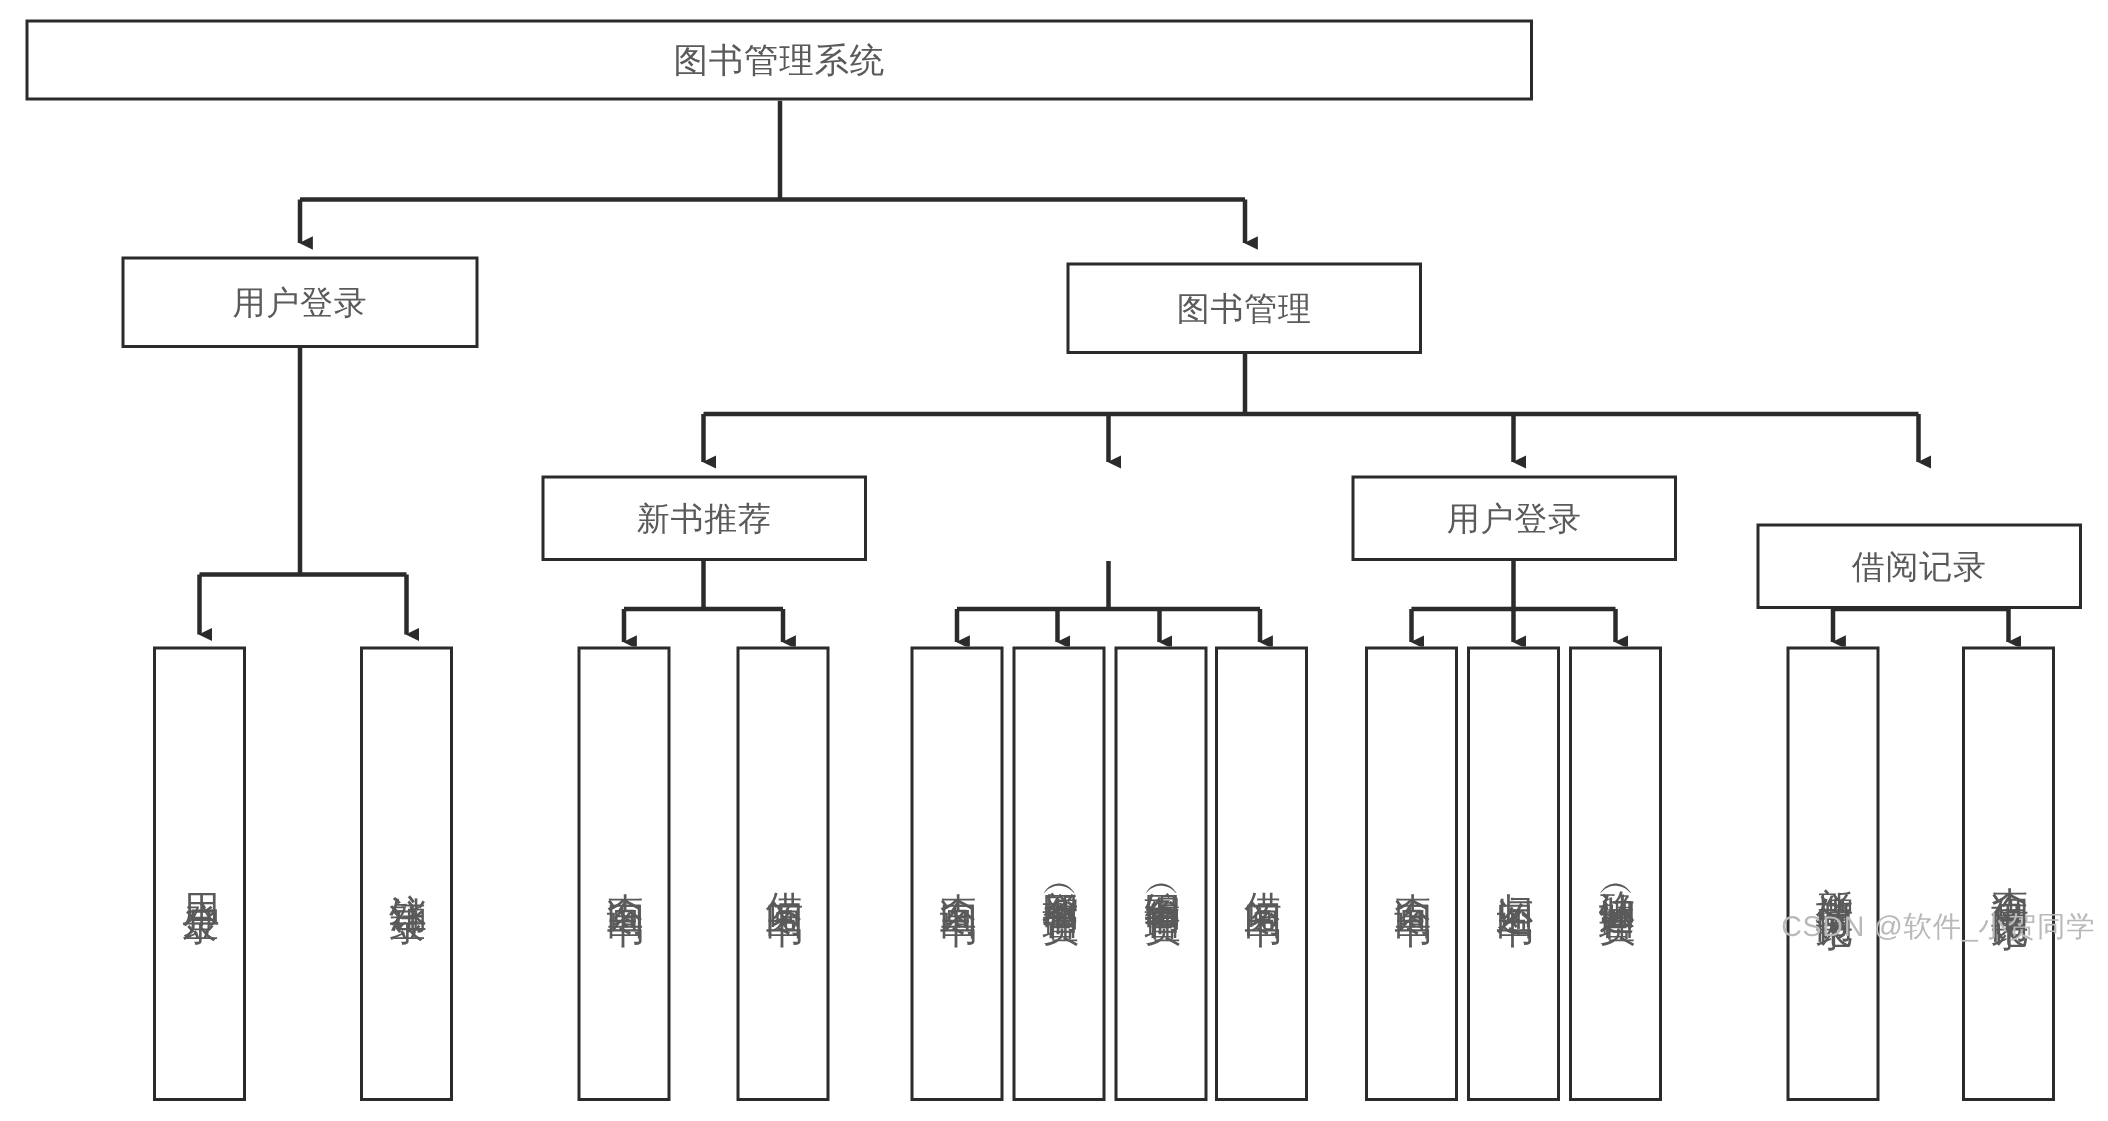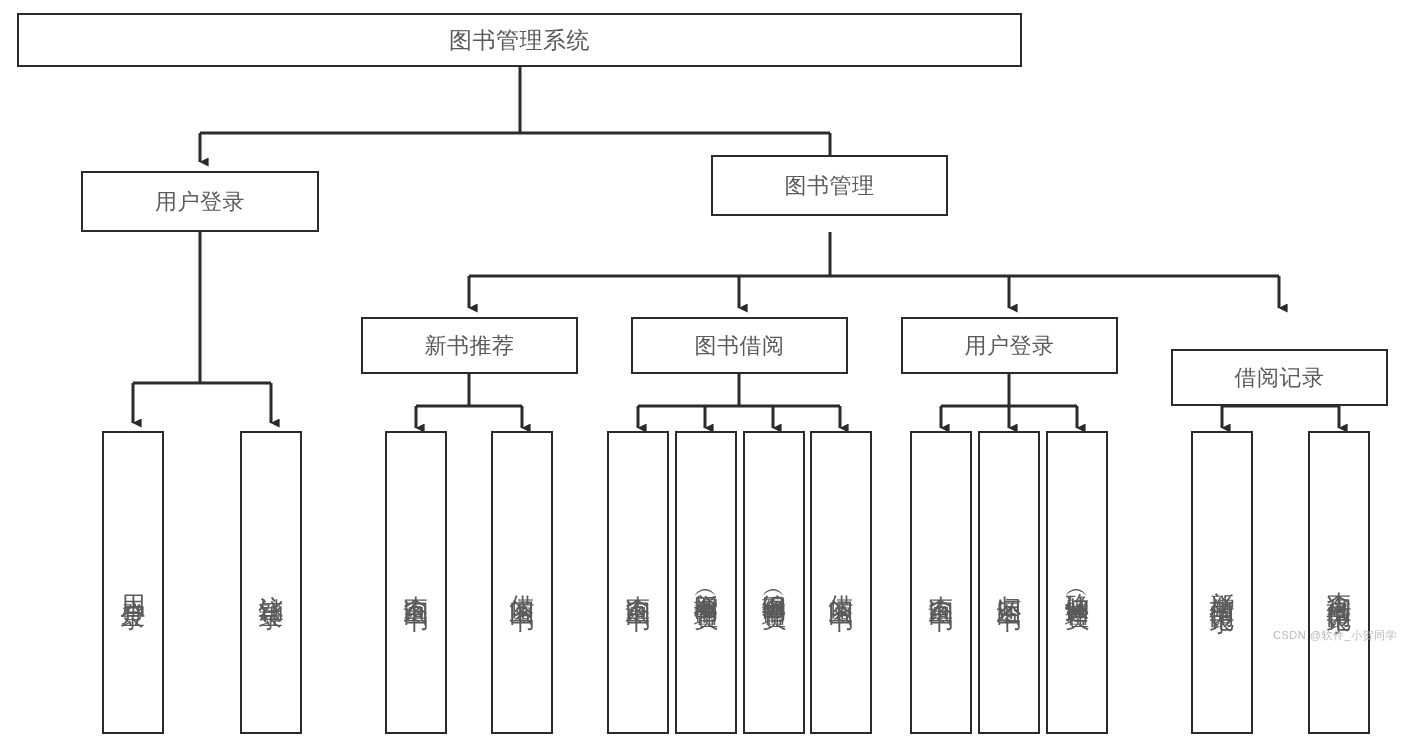--- a/index.html
+++ b/index.html
@@ -63,22 +63,22 @@
     letter-spacing: 4px;
     line-height: 1;
   }
   .node.vertical.tight .node-label {
     letter-spacing: 2px;
     font-size: 24px;
   }
   .watermark {
     position: absolute;
     right: 8px;
-    bottom: 8px;
-    font-size: 11px;
+    bottom: 20px;
+    font-size: 19px;
     color: #b9b9b9;
     letter-spacing: 0.5px;
     white-space: nowrap;
     user-select: none;
   }
 </style>
 </head>
 <body>
 
 <div id="diagram-root">
@@ -133,30 +133,27 @@
     </g>
   </svg>
 
   <div class="node horizontal root" style="left:17px; top:13px; width:1005px; height:54px;">
     <span class="node-label">图书管理系统</span>
   </div>
 
   <div class="node horizontal" style="left:81px; top:171px; width:238px; height:61px;">
     <span class="node-label">用户登录</span>
   </div>
-  <div class="node horizontal" style="left:711px; top:155px; width:237px; height:61px;justify-content:center;">
+  <div class="node horizontal" style="left:711px; top:175px; width:237px; height:61px;justify-content:center;">
     <span class="node-label">图书管理</span>
   </div>
 
   <div class="node horizontal" style="left:361px; top:317px; width:217px; height:57px;">
     <span class="node-label">新书推荐</span>
   </div>
-  <div class="node horizontal" style="left:631px; top:317px; width:217px; height:57px;">
-    <span class="node-label">图书借阅</span>
-  </div>
   <div class="node horizontal" style="left:901px; top:317px; width:217px; height:57px;">
     <span class="node-label">用户登录</span>
   </div>
   <div class="node horizontal" style="left:1171px; top:317px; width:217px; height:57px;margin-top:32px;">
     <span class="node-label">借阅记录</span>
   </div>
 
   <div class="node vertical" style="left:102px; top:431px; width:62px; height:303px;">
     <span class="node-label">用户登录</span>
   </div>

